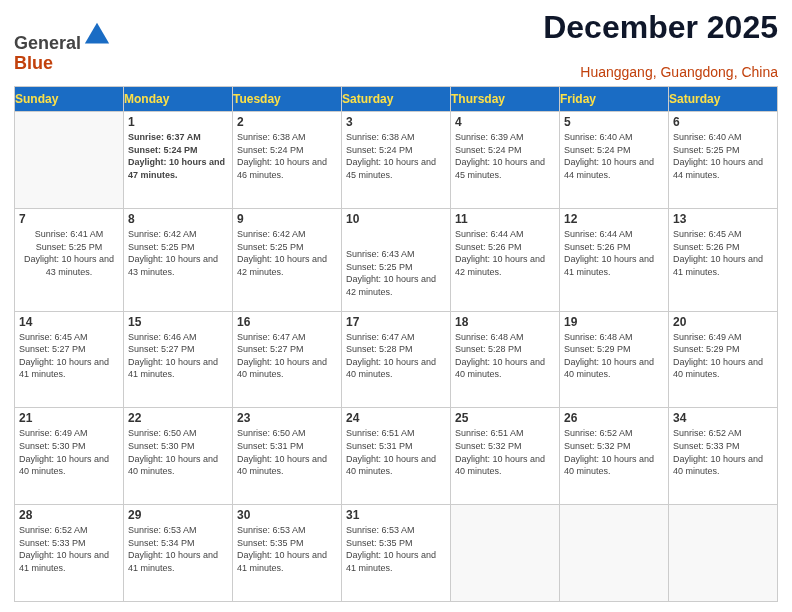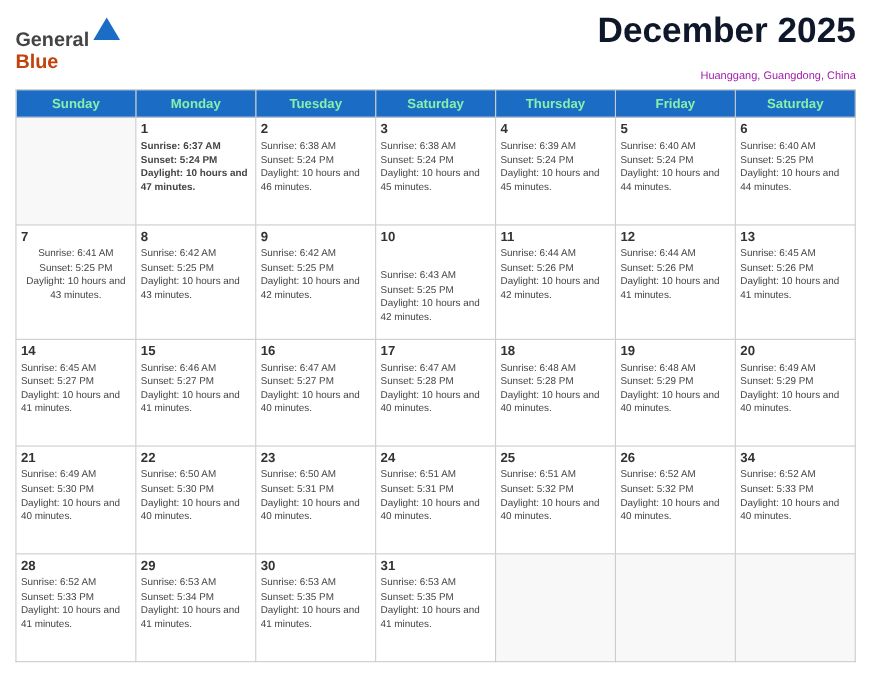--- a/index.html
+++ b/index.html
@@ -13,21 +13,21 @@
     .page {
       width: 792px;
       height: 612px;
       padding: 10px 14px 10px 14px;
       display: flex;
       flex-direction: column;
     }
     .header {
       display: flex;
       justify-content: space-between;
-      align-items: flex-start;
+      align-items: center;
       margin-bottom: 6px;
     }
     .logo {
       display: flex;
       align-items: center;
       margin-top: 4px;
     }
     .logo-text {
       font-size: 18px;
       font-weight: bold;
@@ -43,37 +43,37 @@
     .title-block {
       text-align: right;
     }
     .month-year {
       font-size: 32px;
       font-weight: bold;
       color: #0f172a;
       line-height: 1.1;
     }
     .location {
-      font-size: 10px;
-      color: #a21caf;
+      font-size: 14px;
+      color: #c2410c;
       margin-top: 19px;
     }
     .calendar {
       flex: 1;
       border-collapse: collapse;
       width: 100%;
       table-layout: fixed;
     }
     .calendar th {
       background: #1a6cc4;
-      color: #86efac;
+      color: #fde047;
       font-size: 12px;
       font-weight: bold;
-      padding: 5px 20px;
-      text-align: center;
+      padding: 5px 0;
+      text-align: left;
       border: 1px solid #ccc;
     }
     .calendar td {
       border: 1px solid #ccc;
       vertical-align: top;
       padding: 3px 4px;
       font-size: 9.5px;
       color: #333;
       background: #fff;
       height: 88px;

